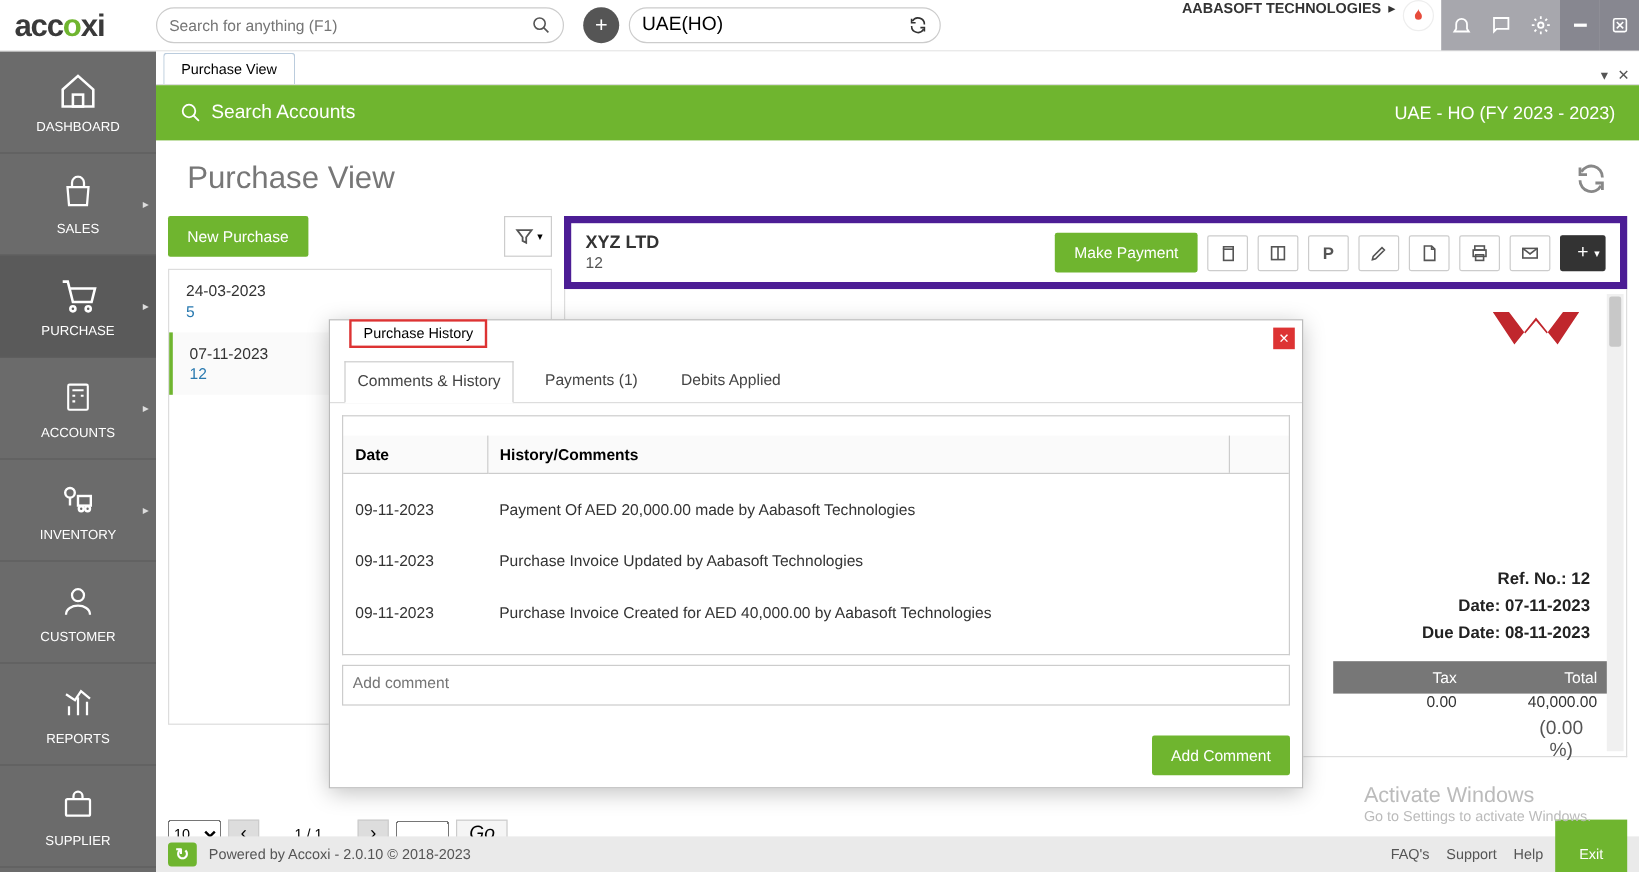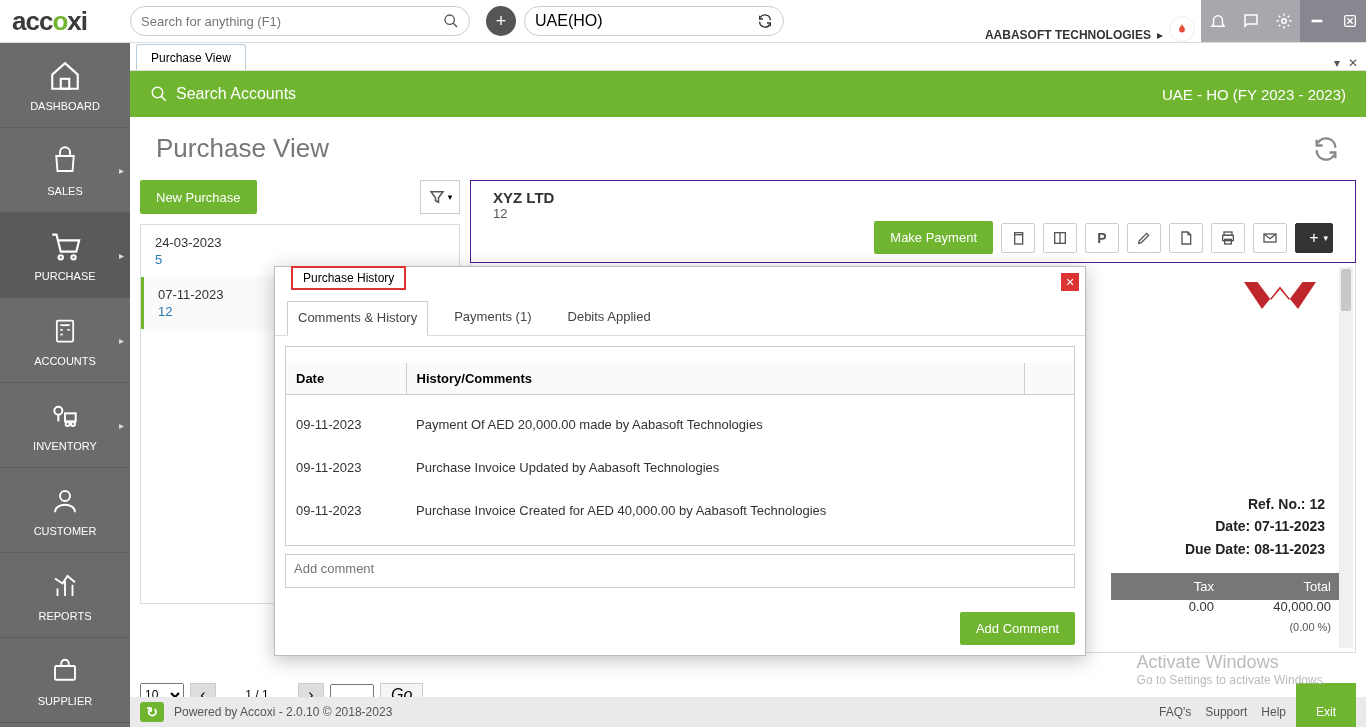--- a/index.html
+++ b/index.html
@@ -7,21 +7,21 @@
 
 
 .topbar { height: 43px; background: #fff; border-bottom: 1px solid #ddd; display: flex; align-items: center; }
 .logo { width: 130px; color: #3a3a3a; font-size: 26px; font-weight: 700; letter-spacing: -1px; padding-left: 12px; }
 .logo .o { color: #6fb52f; }
 .search-box { flex: 0 0 340px; height: 30px; border: 1px solid #ccc; border-radius: 15px; display: flex; align-items: center; padding: 0 10px; margin-right: 8px; }
 .search-box input { border: none; flex: 1; outline: none; font-size: 13px; color: #666; }
 .search-box .mag { width: 16px; height: 16px; }
 .circle-btn { width: 30px; height: 30px; border-radius: 50%; background: #555; color: #fff; display: flex; align-items: center; justify-content: center; margin: 0 8px; font-size: 18px; cursor: pointer; }
 .location-box { flex: 0 0 260px; height: 30px; border: 1px solid #ccc; border-radius: 15px; display: flex; align-items: center; padding: 0 10px; justify-content: space-between; }
-.topbar-right { margin-left: auto; display: flex; align-items: flex-end; height: 100%; }
+.topbar-right { margin-left: auto; display: flex; align-items: flex-start; height: 100%; }
 .company { font-size: 12px; font-weight: 600; color: #333; margin-right: 6px; }
 .flame { width: 26px; height: 26px; border-radius: 50%; border: 1px solid #eee; display:flex; align-items:center; justify-content:center; margin-right: 6px; }
 .sys-icons { background: #a7a7ad; height: 100%; display: flex; align-items: center; }
 .sys-icons .ic { width: 33px; height: 100%; display:flex; align-items:center; justify-content:center; color:#fff; cursor:pointer; }
 .sys-icons .ic.dark { background:#878790; }
 
 
 .sidebar { position: absolute; left: 0; top: 43px; bottom: 0; width: 130px; background: #6b6b6b; }
 .side-item { height: 85px; display:flex; flex-direction:column; align-items:center; justify-content:center; color:#fff; font-size:11px; border-bottom:1px solid #5d5d5d; position:relative; cursor:pointer; }
 .side-item.active { background:#5a5a5a; }
@@ -43,38 +43,38 @@
 .leftcol { width: 320px; }
 .leftcol-top { display:flex; gap:8px; margin-bottom:10px; }
 .btn-green { background:#6fb52f; color:#fff; border:none; padding: 9px 16px; font-size:13px; cursor:pointer; border-radius:2px;}
 .filter-btn { margin-left:auto; width:40px; height:34px; border:1px solid #ccc; background:#fff; display:flex; align-items:center; justify-content:center; cursor:pointer; }
 .list-panel { border:1px solid #ddd; height: 380px; background:#fff; }
 .list-item { padding:10px 14px; font-size:13px; color:#333; cursor:pointer; }
 .list-item .num { color:#2a7ab0; font-size:13px; margin-top:2px; display:block; }
 .list-item.sel { border-left:3px solid #6fb52f; background:#fafafa; }
 
 .rightcol { flex:1; }
-.righthead { border:1px solid #4c1d95; padding: 8px 22px; display:flex;flex-direction:column; }
+.righthead { border:6px solid #4c1d95; padding: 8px 12px; display:flex; }
 .righthead .meta .title { font-weight:700; font-size:15px; color:#333; }
 .righthead .meta .sub { font-size:13px; color:#555; }
 .actions { margin-left:auto; display:flex; gap:8px; align-items:center; }
 .icon-btn { width:34px; height:30px; border:1px solid #ccc; background:#fff; display:flex; align-items:center; justify-content:center; cursor:pointer; font-size:14px; color:#555; border-radius:2px;}
 .icon-btn.dark { background:#333; color:#fff; border-color:#333; width:38px; position:relative; }
 .icon-btn.dark::after { content:"▾"; font-size:9px; position:absolute; right:4px; }
 
 .detail-panel { border:1px solid #ddd; border-top:none; height: 390px; background:#fff; position:relative; padding:10px; }
 .logo-w { position:absolute; right:30px; top:10px; width:90px; height:50px; }
 .ref-block { position:absolute; right:30px; top:230px; text-align:right; font-size:14px; color:#222; line-height:1.6; }
 .tot-row { position:absolute; right:10px; left:640px; top:310px; display:flex; background:#777; color:#fff; font-size:13px; }
 .tot-row div { flex:1; text-align:right; padding:6px 14px; }
 .val-row { position:absolute; right:10px; left:520px; top:336px; display:flex; font-size:13px; color:#333; }
 .val-row div:nth-child(1){ width:120px; text-align:center;}
 .val-row div:nth-child(2){ flex:1; text-align:right; padding-right:14px;}
 .val-row div:nth-child(3){ flex:1; text-align:right; padding-right:14px;}
-.pct { position:absolute; left:800px; top:358px; font-size:11px; color:#555; text-align:right; width:60px;}
+.pct { position:absolute; left:800px; top:358px; font-size:16px; color:#555; text-align:center; width:60px;}
 .scrollbar-v { position:absolute; right:2px; top:4px; bottom:4px; width:14px; background:#f0f0f0; }
 .scrollbar-v .thumb { position:absolute; top:2px; left:2px; right:2px; height:42px; background:#c8c8c8; border-radius:2px; }
 
 
 .pager { position:absolute; left:10px; top: 640px; display:flex; gap:6px; align-items:center; }
 .pager select { width:44px; height:24px; font-size:12px; }
 .pager .pbtn { width:26px; height:24px; background:#ddd; border:1px solid #ccc; display:flex; align-items:center; justify-content:center; cursor:pointer; }
 .pager .pinfo { width:70px; text-align:center; font-size:12px; }
 .pager input { width:44px; height:22px; font-size:12px; text-align:center; }
 .pager button.go { height:24px; padding:0 10px; border:1px solid #ccc; background:#f5f5f5; font-size:16px; cursor:pointer;font-style:italic; }

